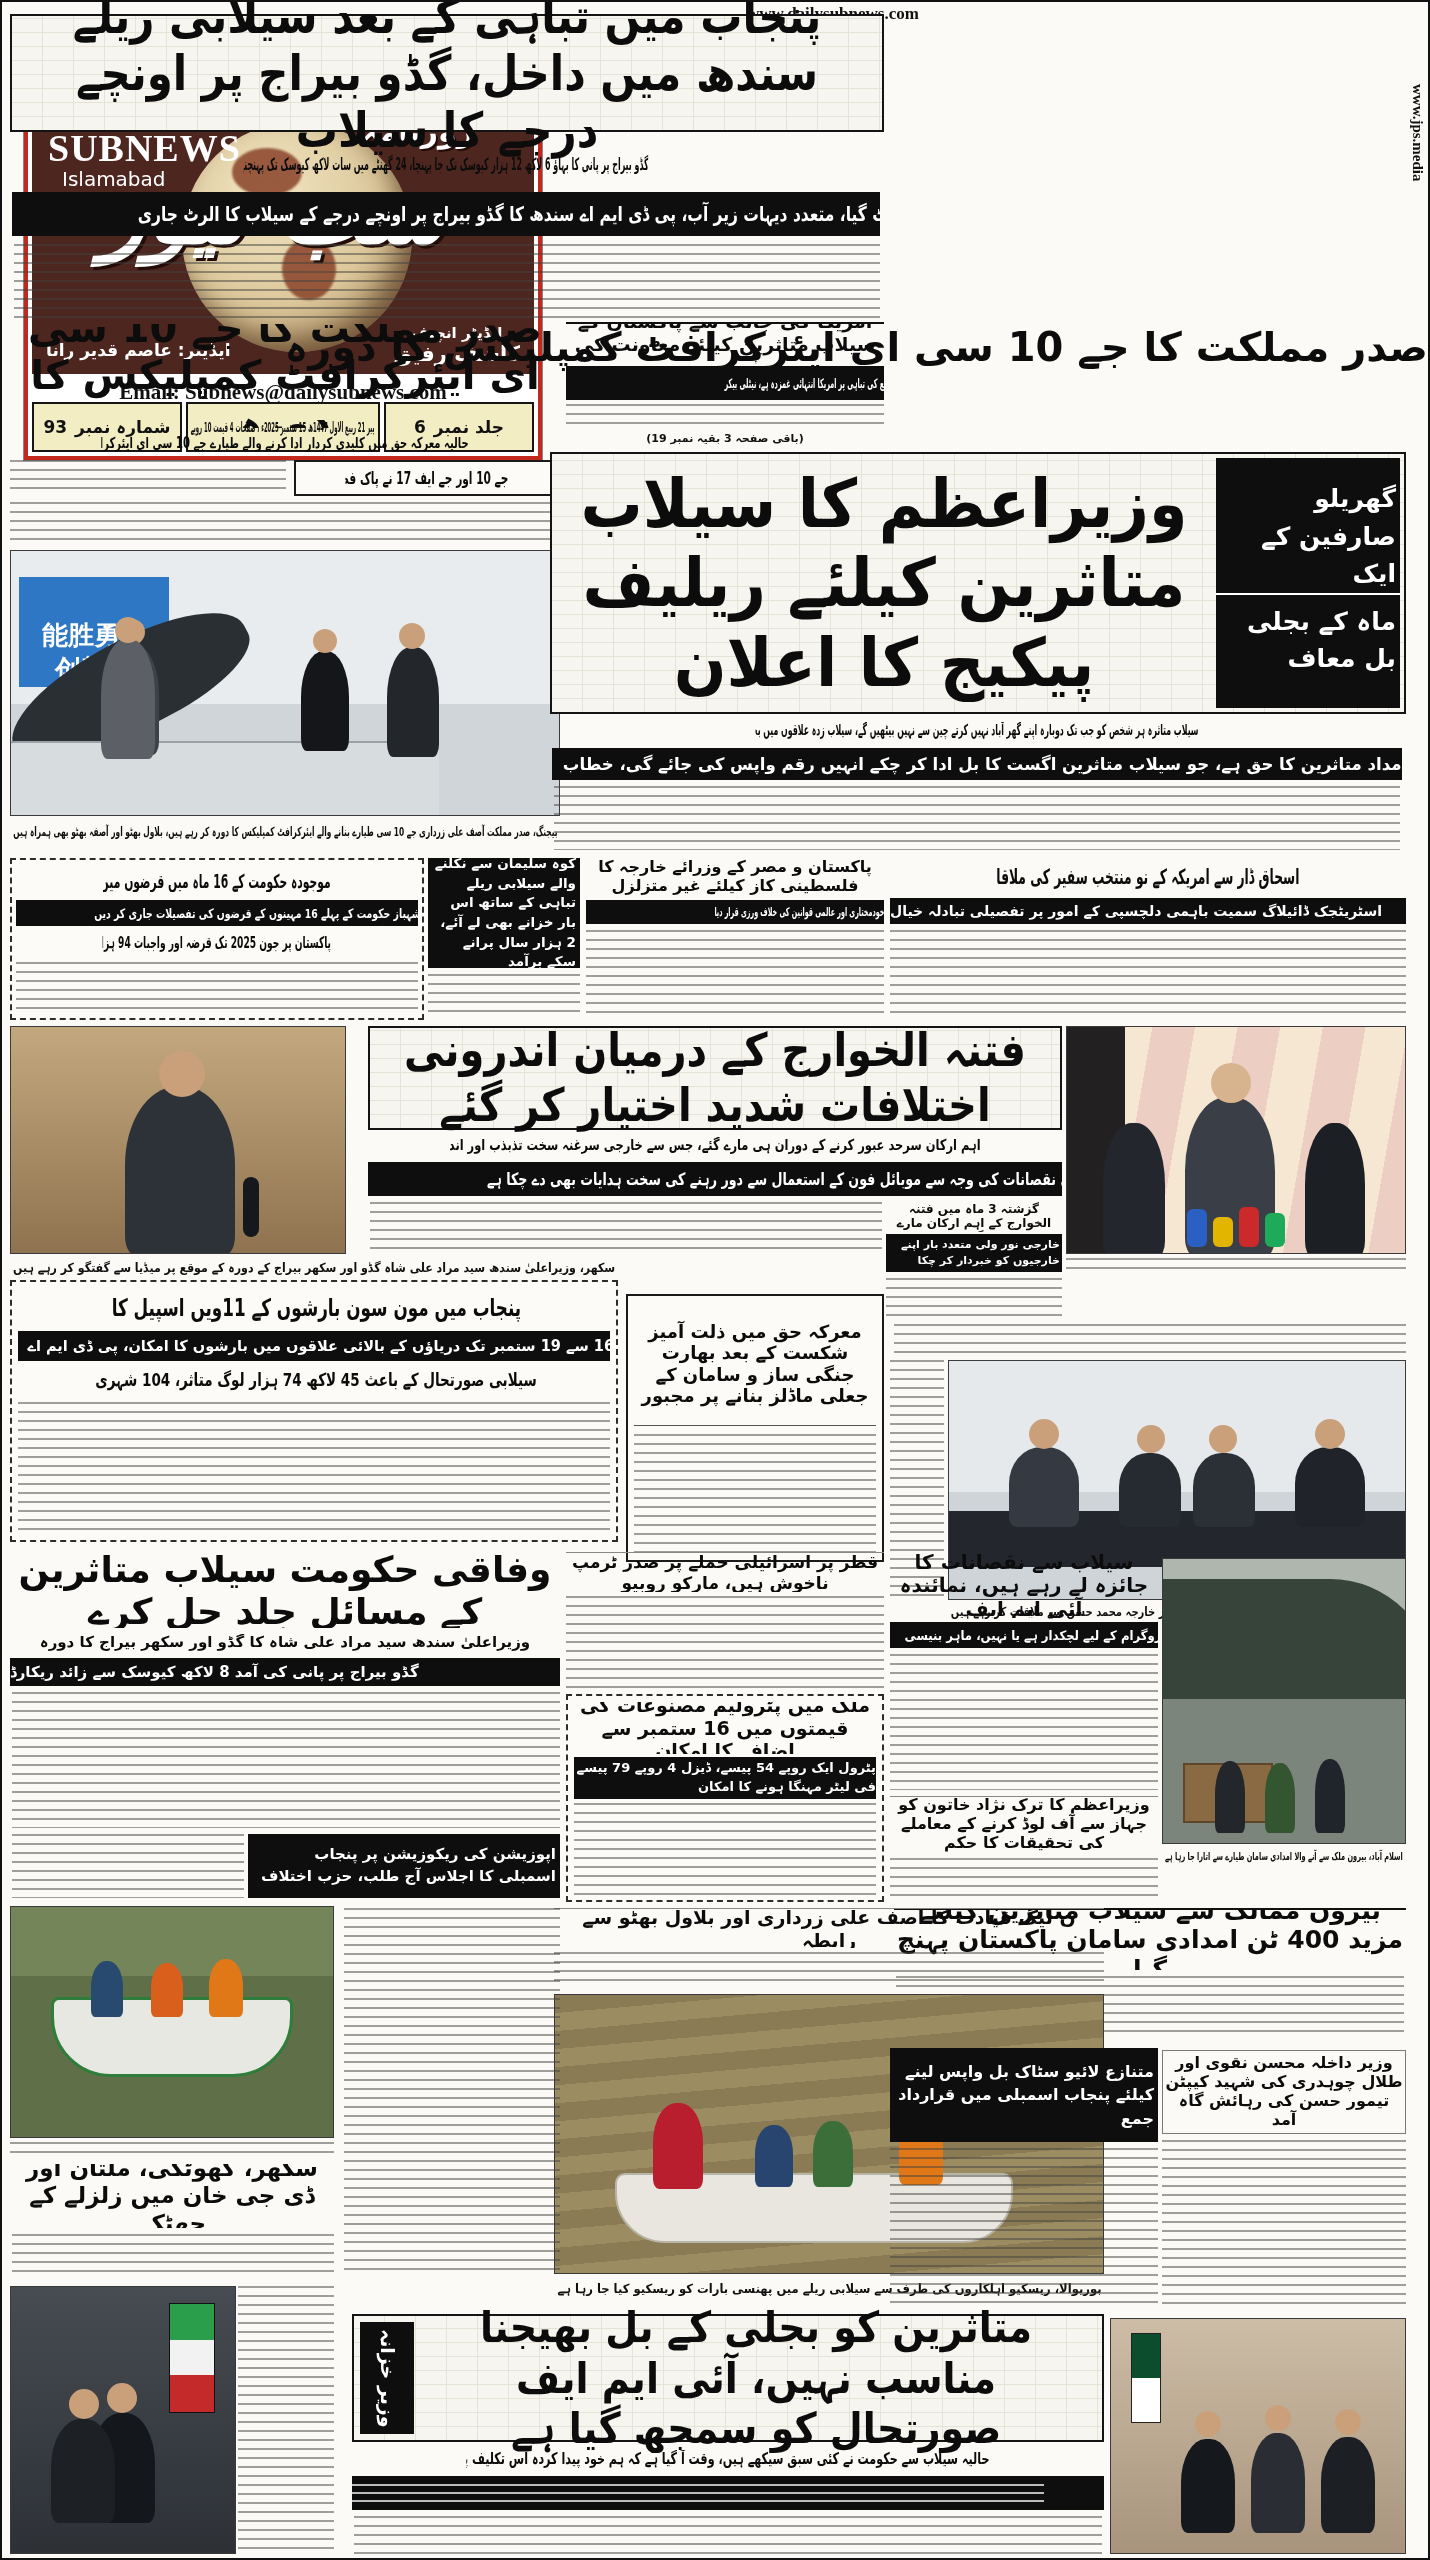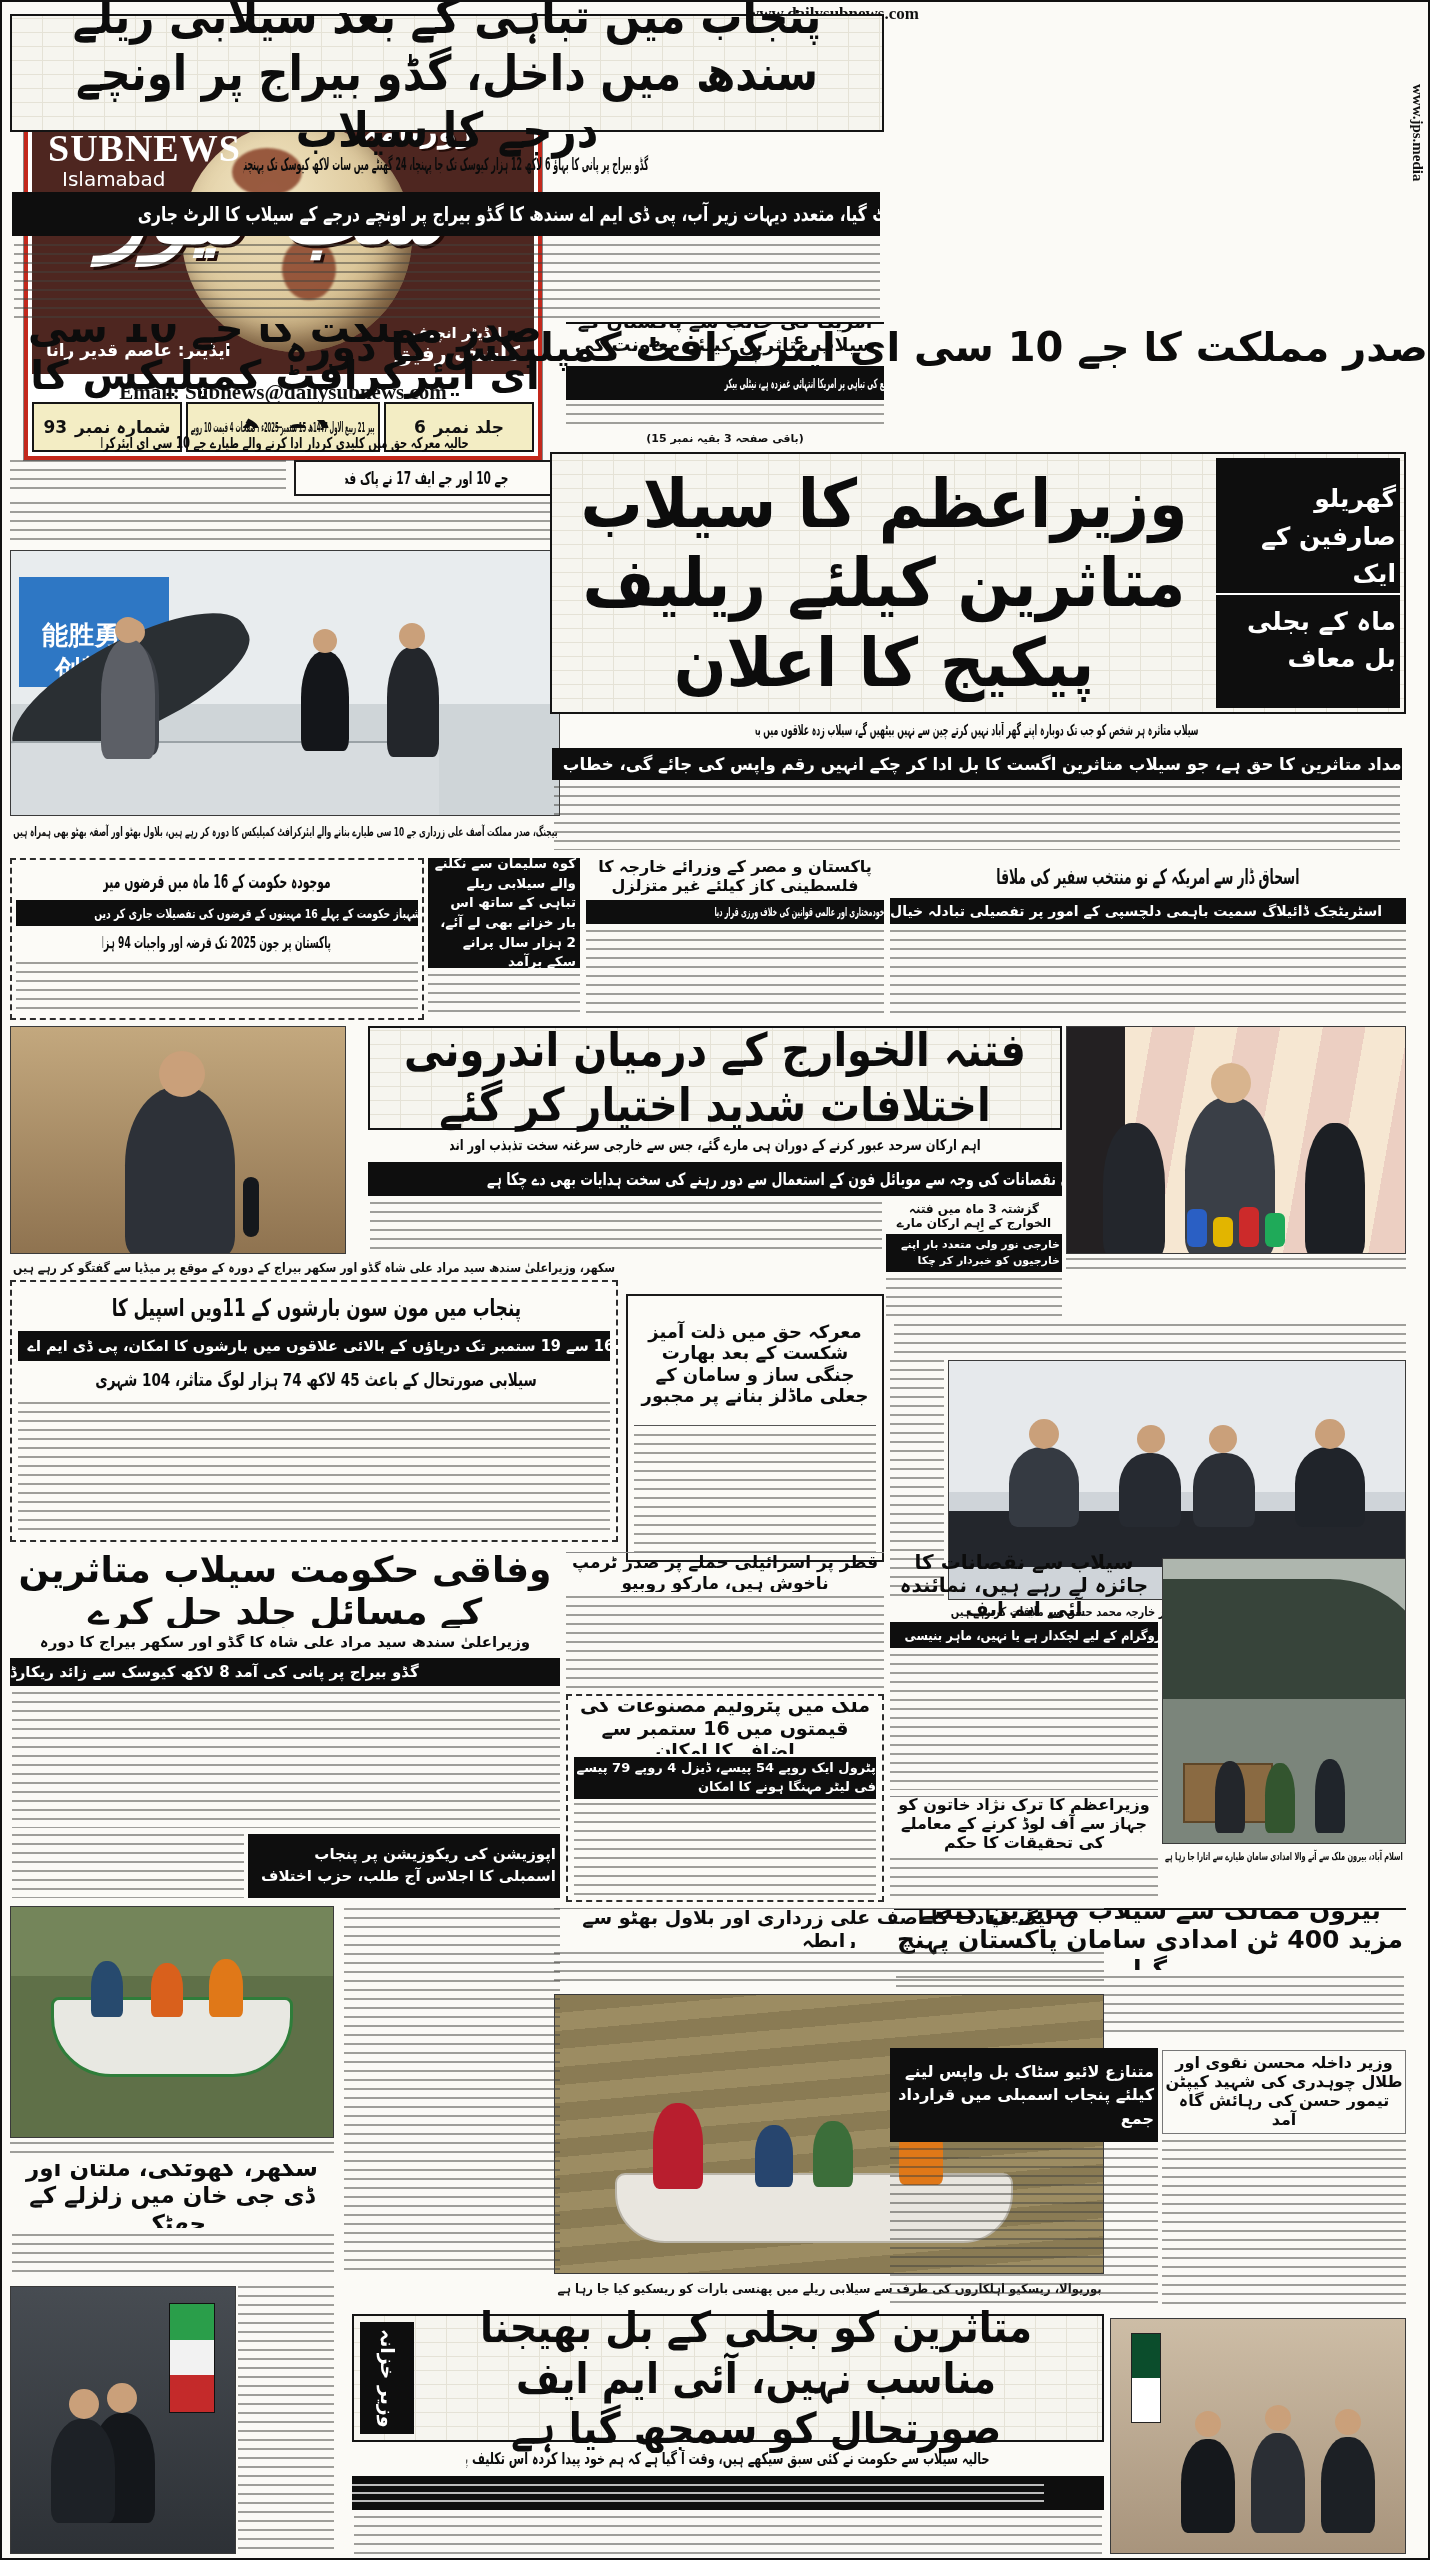--- a/index.html
+++ b/index.html
@@ -129,21 +129,21 @@
   <div class="abs cap fitwrap" style="right:868px;left:8px;top:818px;height:22px">
     <span class="fit" style="transform: scaleX(0.595);">بیجنگ، صدر مملکت آصف علی زرداری جے 10 سی طیارے بنانے والے ایئرکرافٹ کمپلیکس کا دورہ کر رہے ہیں، بلاول بھٹو اور آصفہ بھٹو بھی ہمراہ ہیں</span>
   </div>
 
   <div class="abs hd" style="right:544px;width:318px;top:320px;height:42px;font-size:19px;display:flex;align-items:center;justify-content:center;border-top:2px solid #111">امریکا کی جانب سے پاکستان کے سیلاب متاثرین کیلئے معاونت کی فراہمی</div>
   <div class="abs bar" style="right:544px;width:318px;top:364px;height:34px">
     <span class="fit" style="font-size: 13px; transform: scaleX(0.496);">سیلاب سے جانی نقصان، گھروں اور معاشی ذرائع کی تباہی پر امریکا انتہائی غمزدہ ہے، نیٹلی بیکر</span>
   </div>
   <div class="abs gk" style="right:544px;width:318px;top:402px;height:26px"></div>
   <div class="abs cap fitwrap" style="right:544px;width:318px;top:428px;height:16px">
-    <span class="fit" style="font-size:11px">(باقی صفحہ 3 بقیہ نمبر 15)</span>
+    <span class="fit" style="font-size:11px">(باقی صفحہ 3 بقیہ نمبر 19)</span>
   </div>
 
   <div class="abs brick" style="right:22px;left:548px;top:450px;height:262px">
     <div class="abs blkbox" style="right:4px;top:4px;bottom:4px;width:184px;flex-direction:column;font-size:25px;line-height:1.5">
       <span style="border-bottom:2px solid #fff;padding:0 4px">گھریلو صارفین کے ایک</span>
       <span style="padding:8px 4px">ماہ کے بجلی بل معاف</span>
     </div>
     <div class="hd" style="position:absolute;right:196px;left:8px;top:8px;bottom:8px;font-size:62px;display:flex;align-items:center;justify-content:center;transform:scaleY(1.08)">وزیراعظم کا سیلاب متاثرین کیلئے ریلیف پیکیج کا اعلان</div>
   </div>
   <div class="abs fitwrap" style="right:26px;left:550px;top:716px;height:26px">

